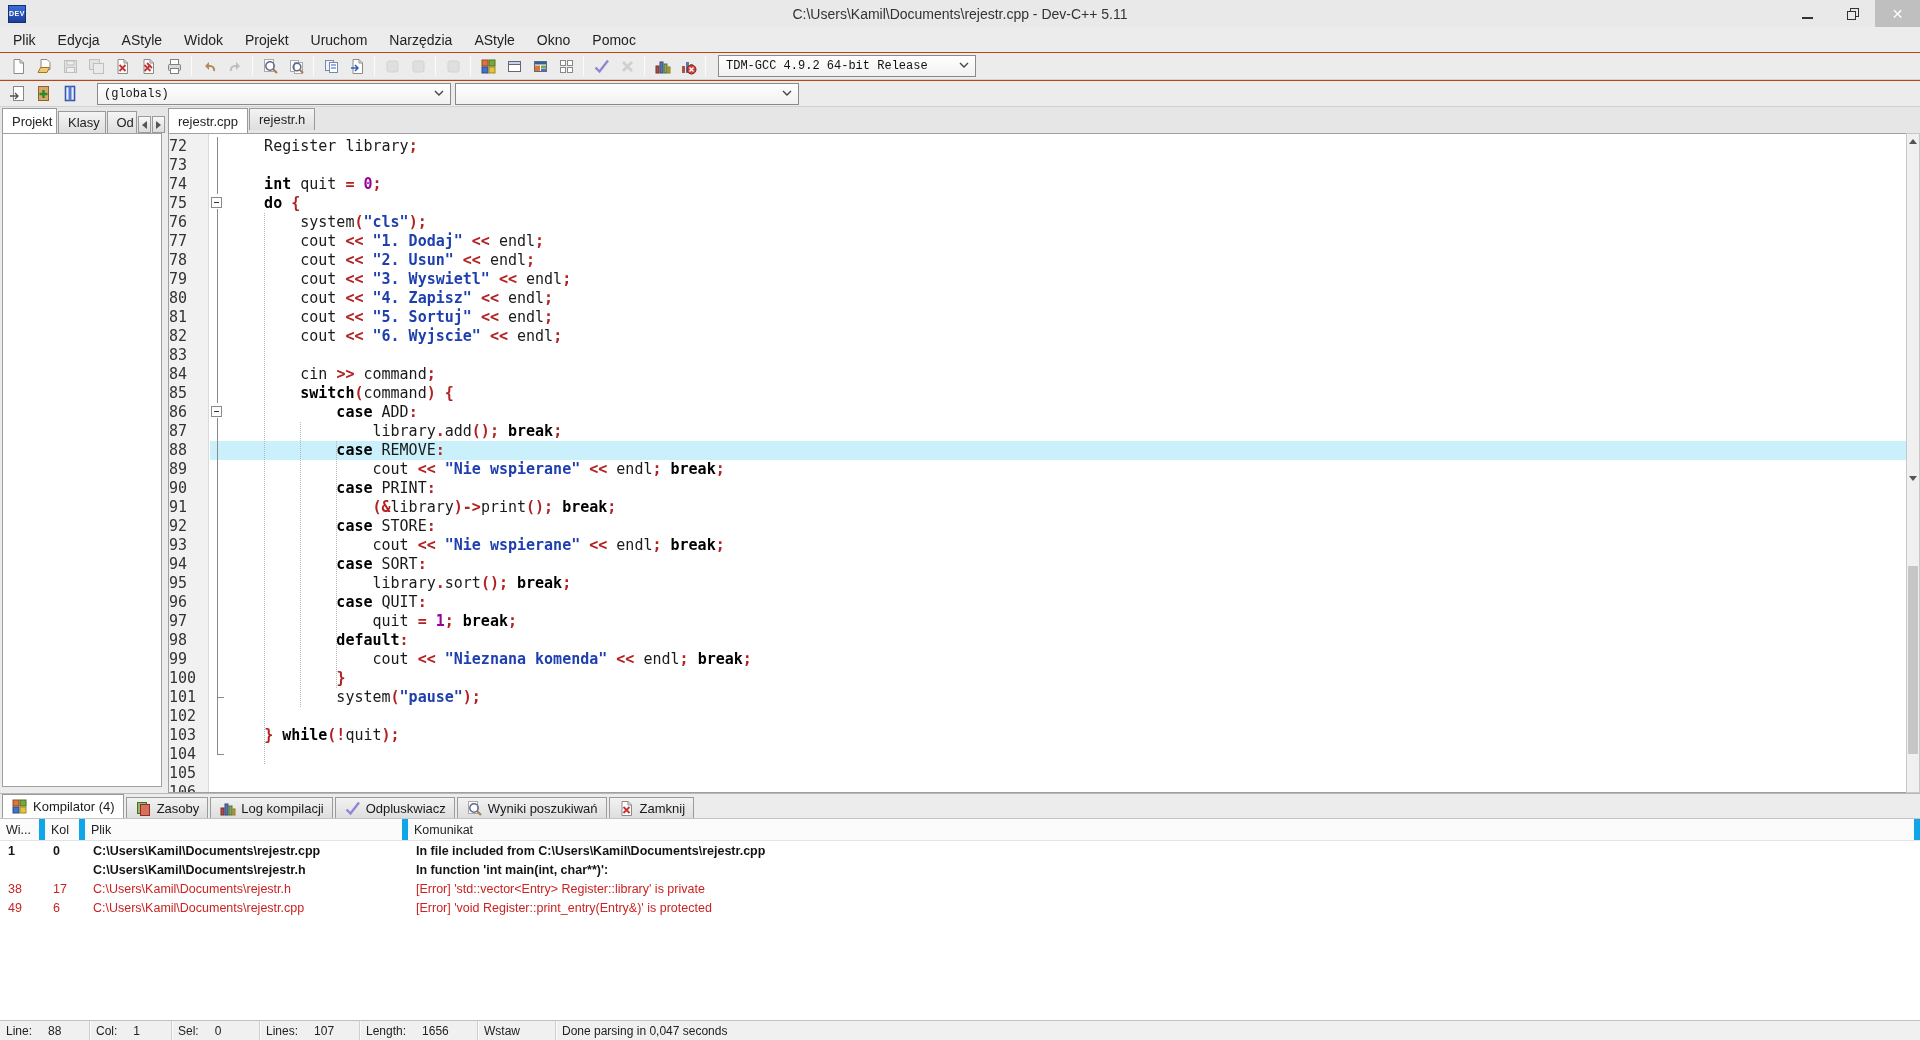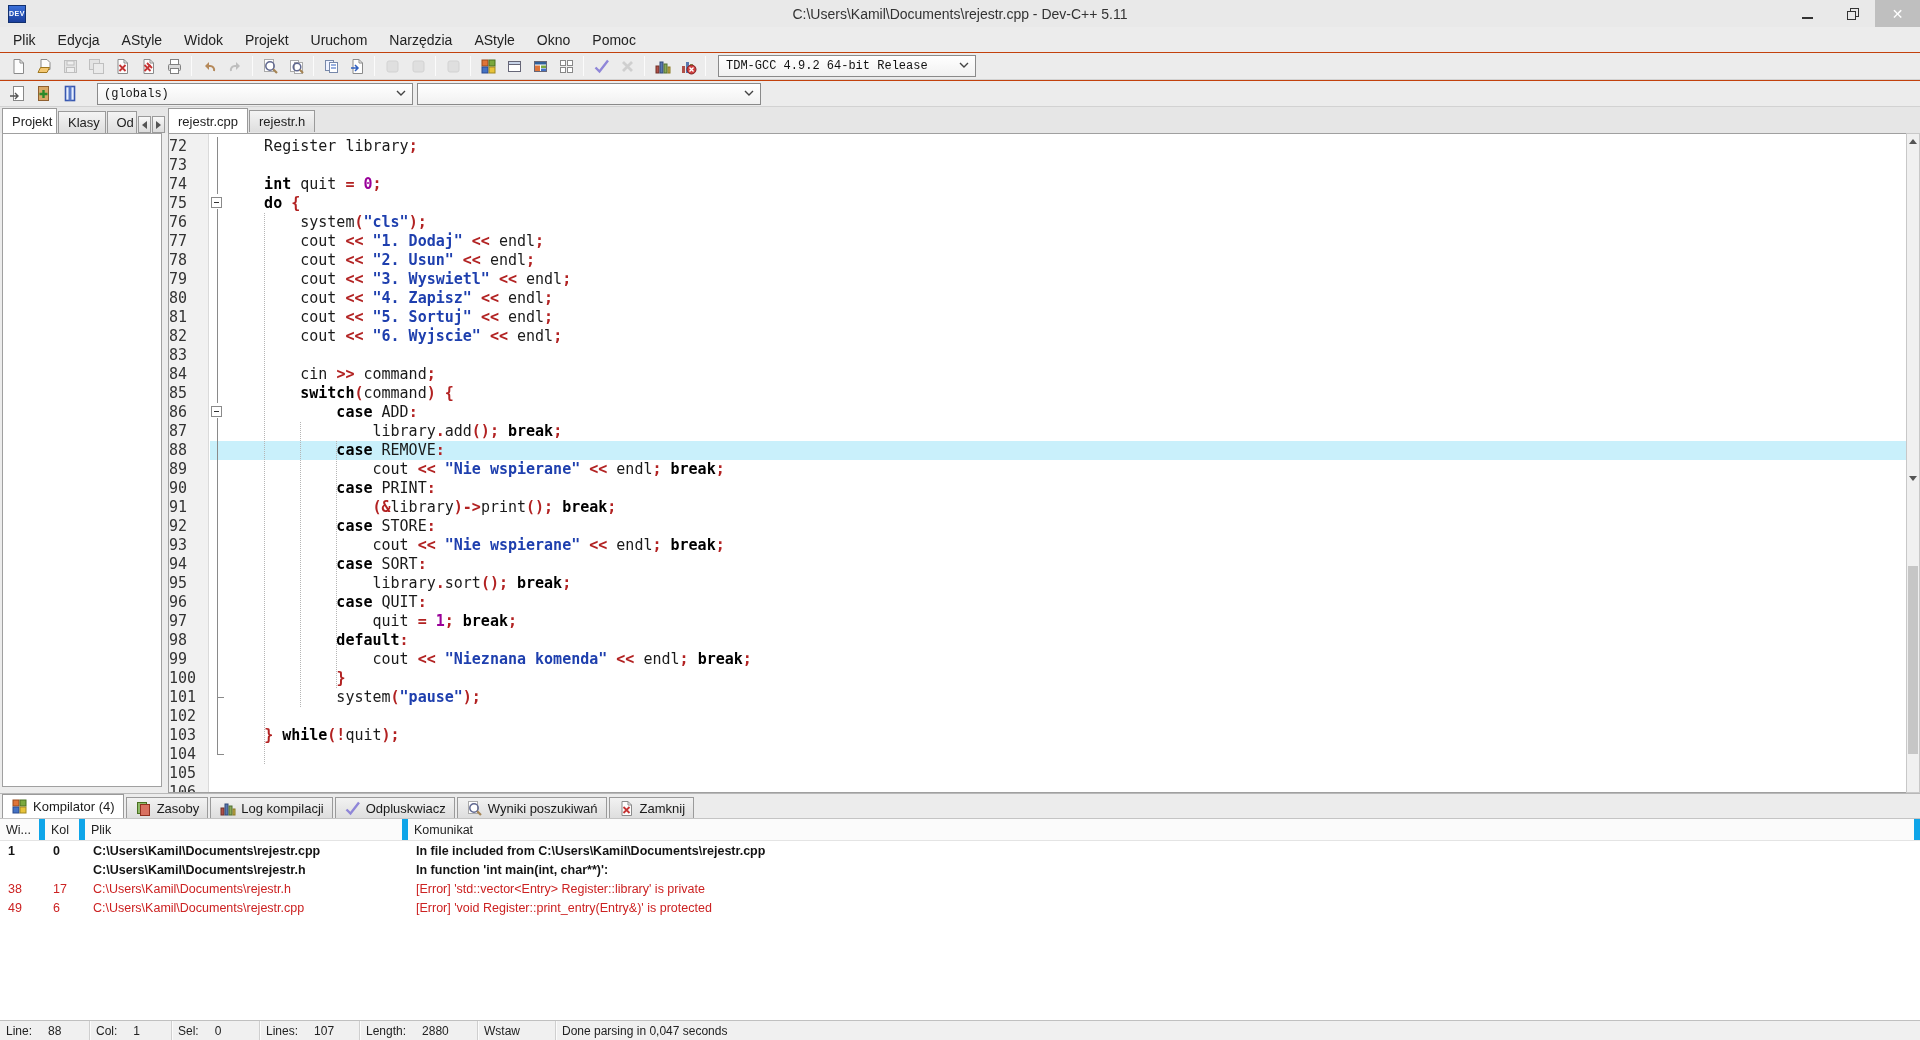--- a/index.html
+++ b/index.html
@@ -28,35 +28,35 @@
   .toolbar.tb1 { height:28px; }
   .toolbar.tb2 { height:27px; }
   .tbtn { width:26px; height:24px; display:flex; align-items:center; justify-content:center; }
   .tbtn.disabled { filter:grayscale(1) opacity(.55); }
   .tsep { width:1px; height:20px; background:#c6c6c6; border-right:1px solid #fbfbfb; margin:0 4px; }
   .combo { height:22px; background:linear-gradient(#ffffff,#f1f1f1); border:1px solid #8a8a8a;
     display:flex; align-items:center; font-family:"Liberation Mono","DejaVu Sans Mono",monospace;
     font-size:12px; color:#111; padding-left:7px; position:relative; }
   .combo .chev { margin-left:auto; margin-right:6px; }
   .combo.compiler { width:258px; margin-left:8px; }
-  .combo.globals  { width:316px; margin-left:14px;padding-left:6px; }
+  .combo.globals  { width:354px; margin-left:14px;padding-left:6px; }
   .combo.members  { width:344px; margin-left:4px; }
 
   
   .tabrow { height:26px; display:flex; align-items:flex-end; background:#e6e6e6; }
   .tab { height:22px; display:flex; align-items:center; padding:0 9px; font-size:13px;
     background:linear-gradient(#f4f4f4,#dedede); border:1px solid #9a9a9a; border-bottom:none;
     margin-right:1px; color:#222; white-space:nowrap; overflow:hidden; }
   .tab.active { height:25px; background:#fff; font-size:13px; }
   .tab-scroll { width:15px; height:17px; background:linear-gradient(#f8f8f8,#dcdcdc);
     border:1px solid #9a9a9a; display:flex; align-items:center; justify-content:center; margin-right:1px; }
   .tri-l { width:0; height:0; border-top:4px solid transparent; border-bottom:4px solid transparent; border-right:5px solid #555; }
   .tri-r { width:0; height:0; border-top:4px solid transparent; border-bottom:4px solid transparent; border-left:5px solid #555; }
   #left-tabs { display:flex; align-items:flex-end; width:166px; padding-left:2px; overflow:hidden; }
-  #editor-tabs { display:flex; align-items:center; padding-left:2px; }
+  #editor-tabs { display:flex; align-items:flex-start; padding-left:2px; }
 
   
   .main { height:660px; position:relative; background:#ececec; }
   .left-panel { position:absolute; left:2px; top:0; width:160px; height:654px;
     background:#fff; border:1px solid #a0a0a0; }
   .editor { position:absolute; left:168px; top:0; width:1738px; height:660px; background:#fff;
     border:1px solid #a0a0a0; border-right:none; display:flex; overflow:hidden; }
   .gutter { width:40px; background:#f1f1f1; border-right:1px solid #dadada; padding-top:3px;
     font-family:"DejaVu Sans Mono","Liberation Mono",monospace; font-size:15px; }
   .gutter .ln { height:19px; line-height:19px; padding-right:6px; color:#333; }
@@ -690,21 +690,21 @@
     <div class="seg">
       <span>Sel:</span>
       <span>0</span>
     </div>
     <div class="seg">
       <span>Lines:</span>
       <span>107</span>
     </div>
     <div class="seg">
       <span>Length:</span>
-      <span>2880</span>
+      <span>1656</span>
     </div>
     <div class="seg">
       <span>Wstaw</span>
     </div>
     <div class="seg">
       <span>Done parsing in 0,047 seconds</span>
     </div>
   </div>
 
 </body></html>

